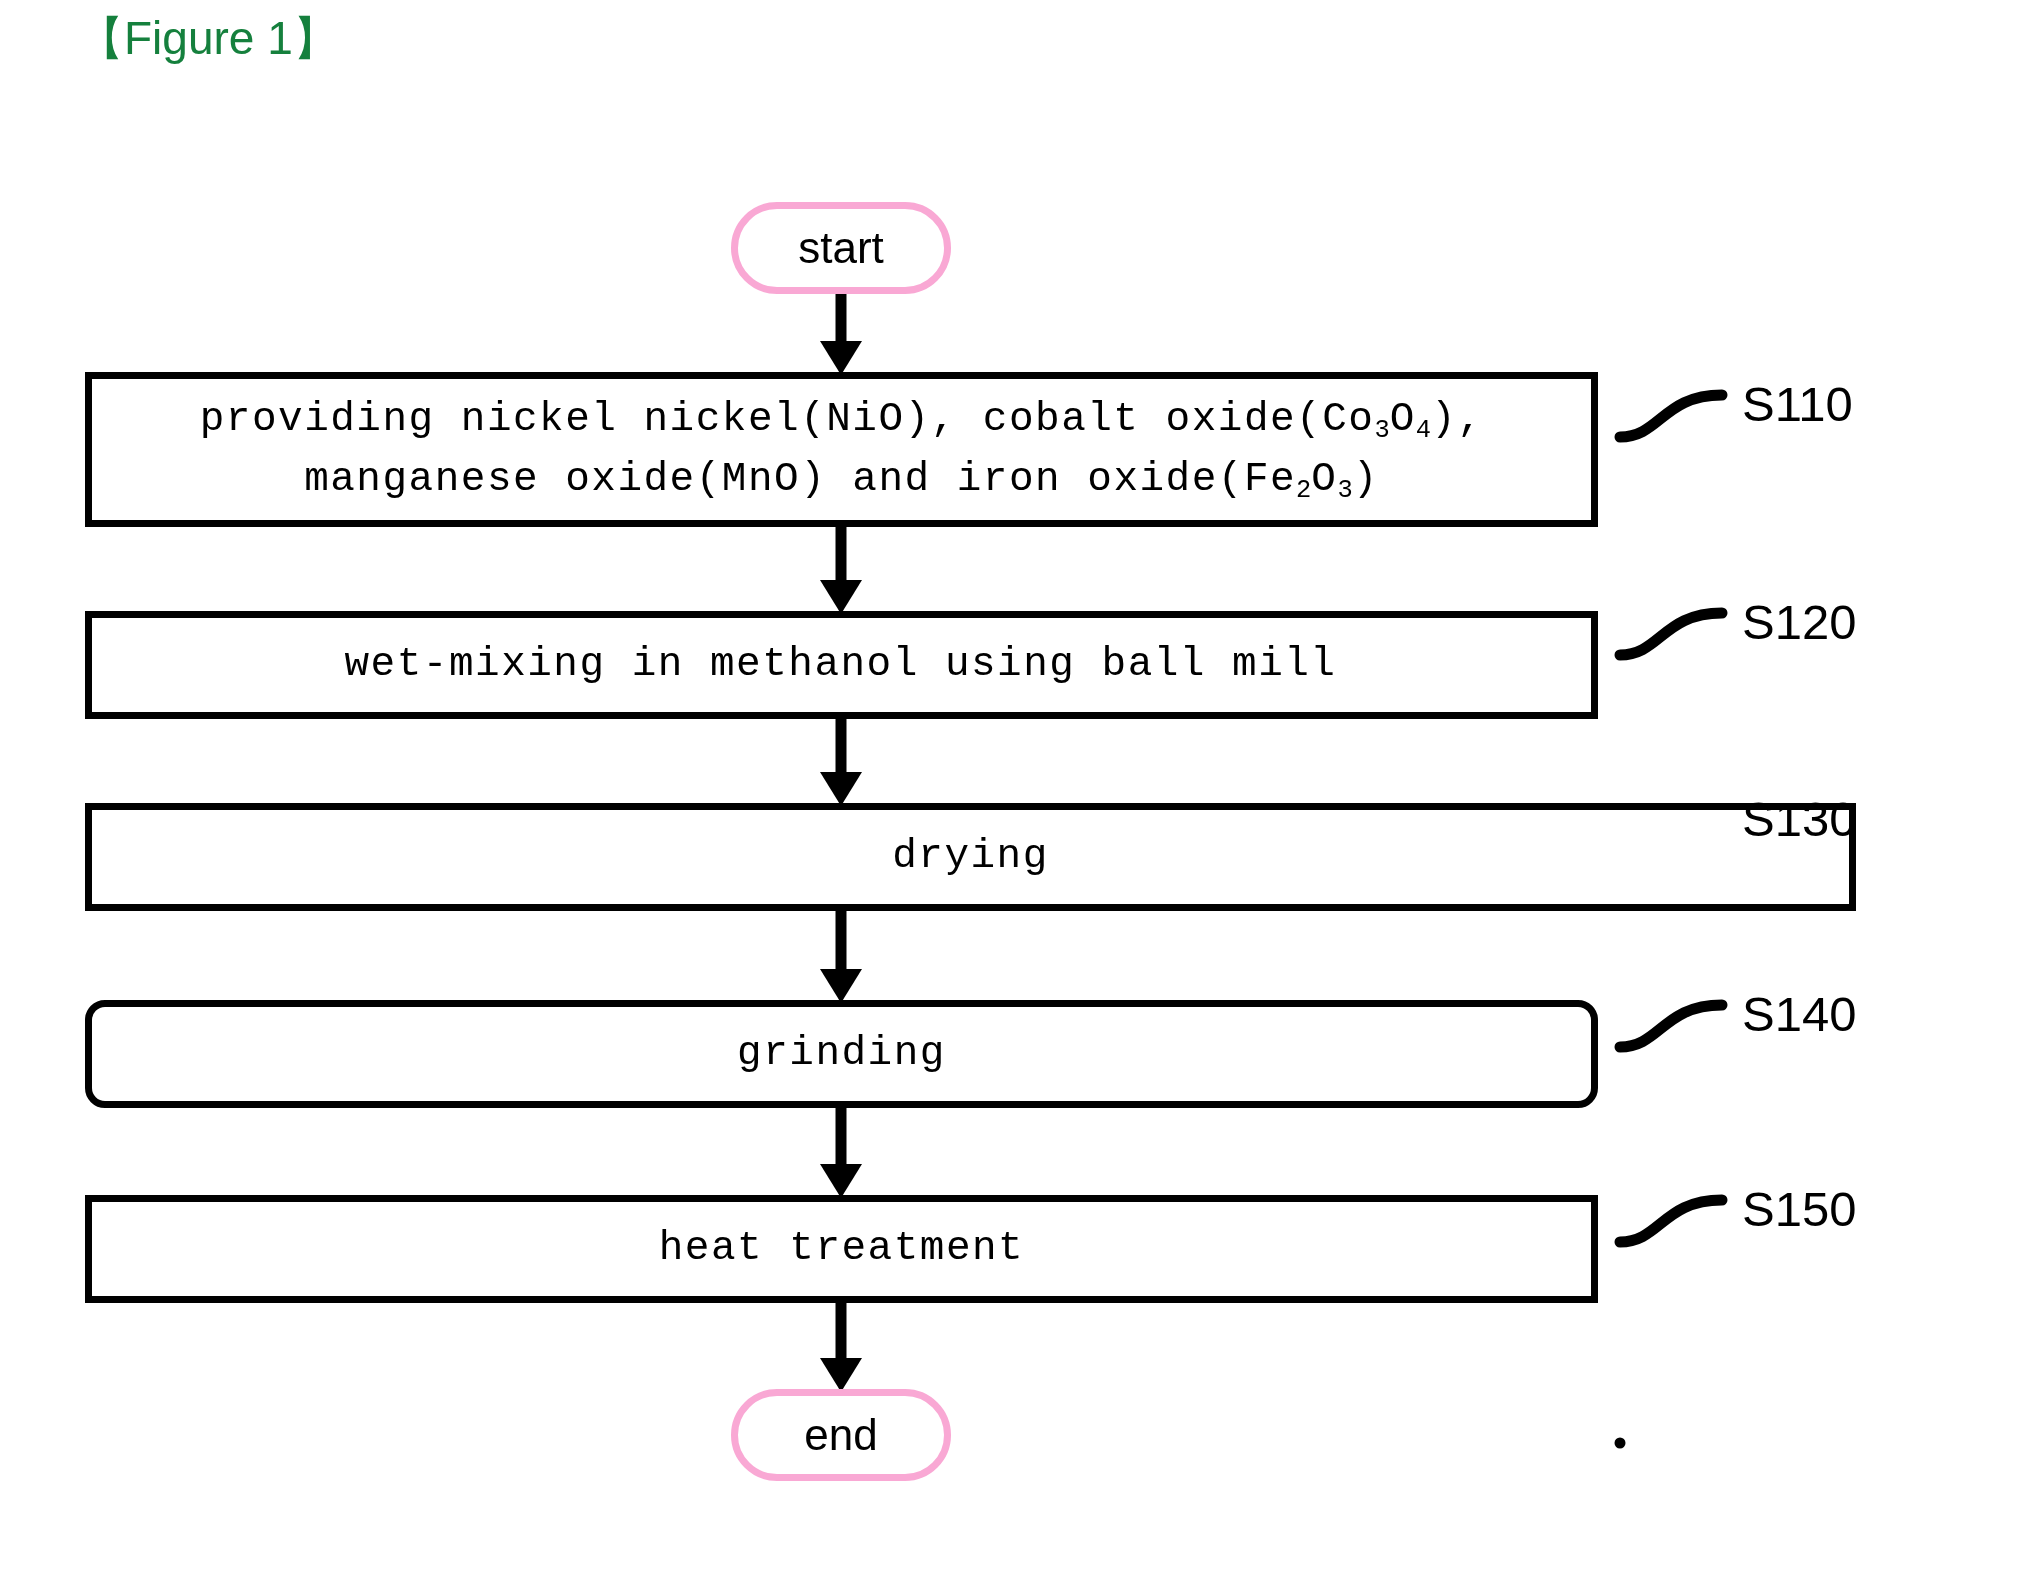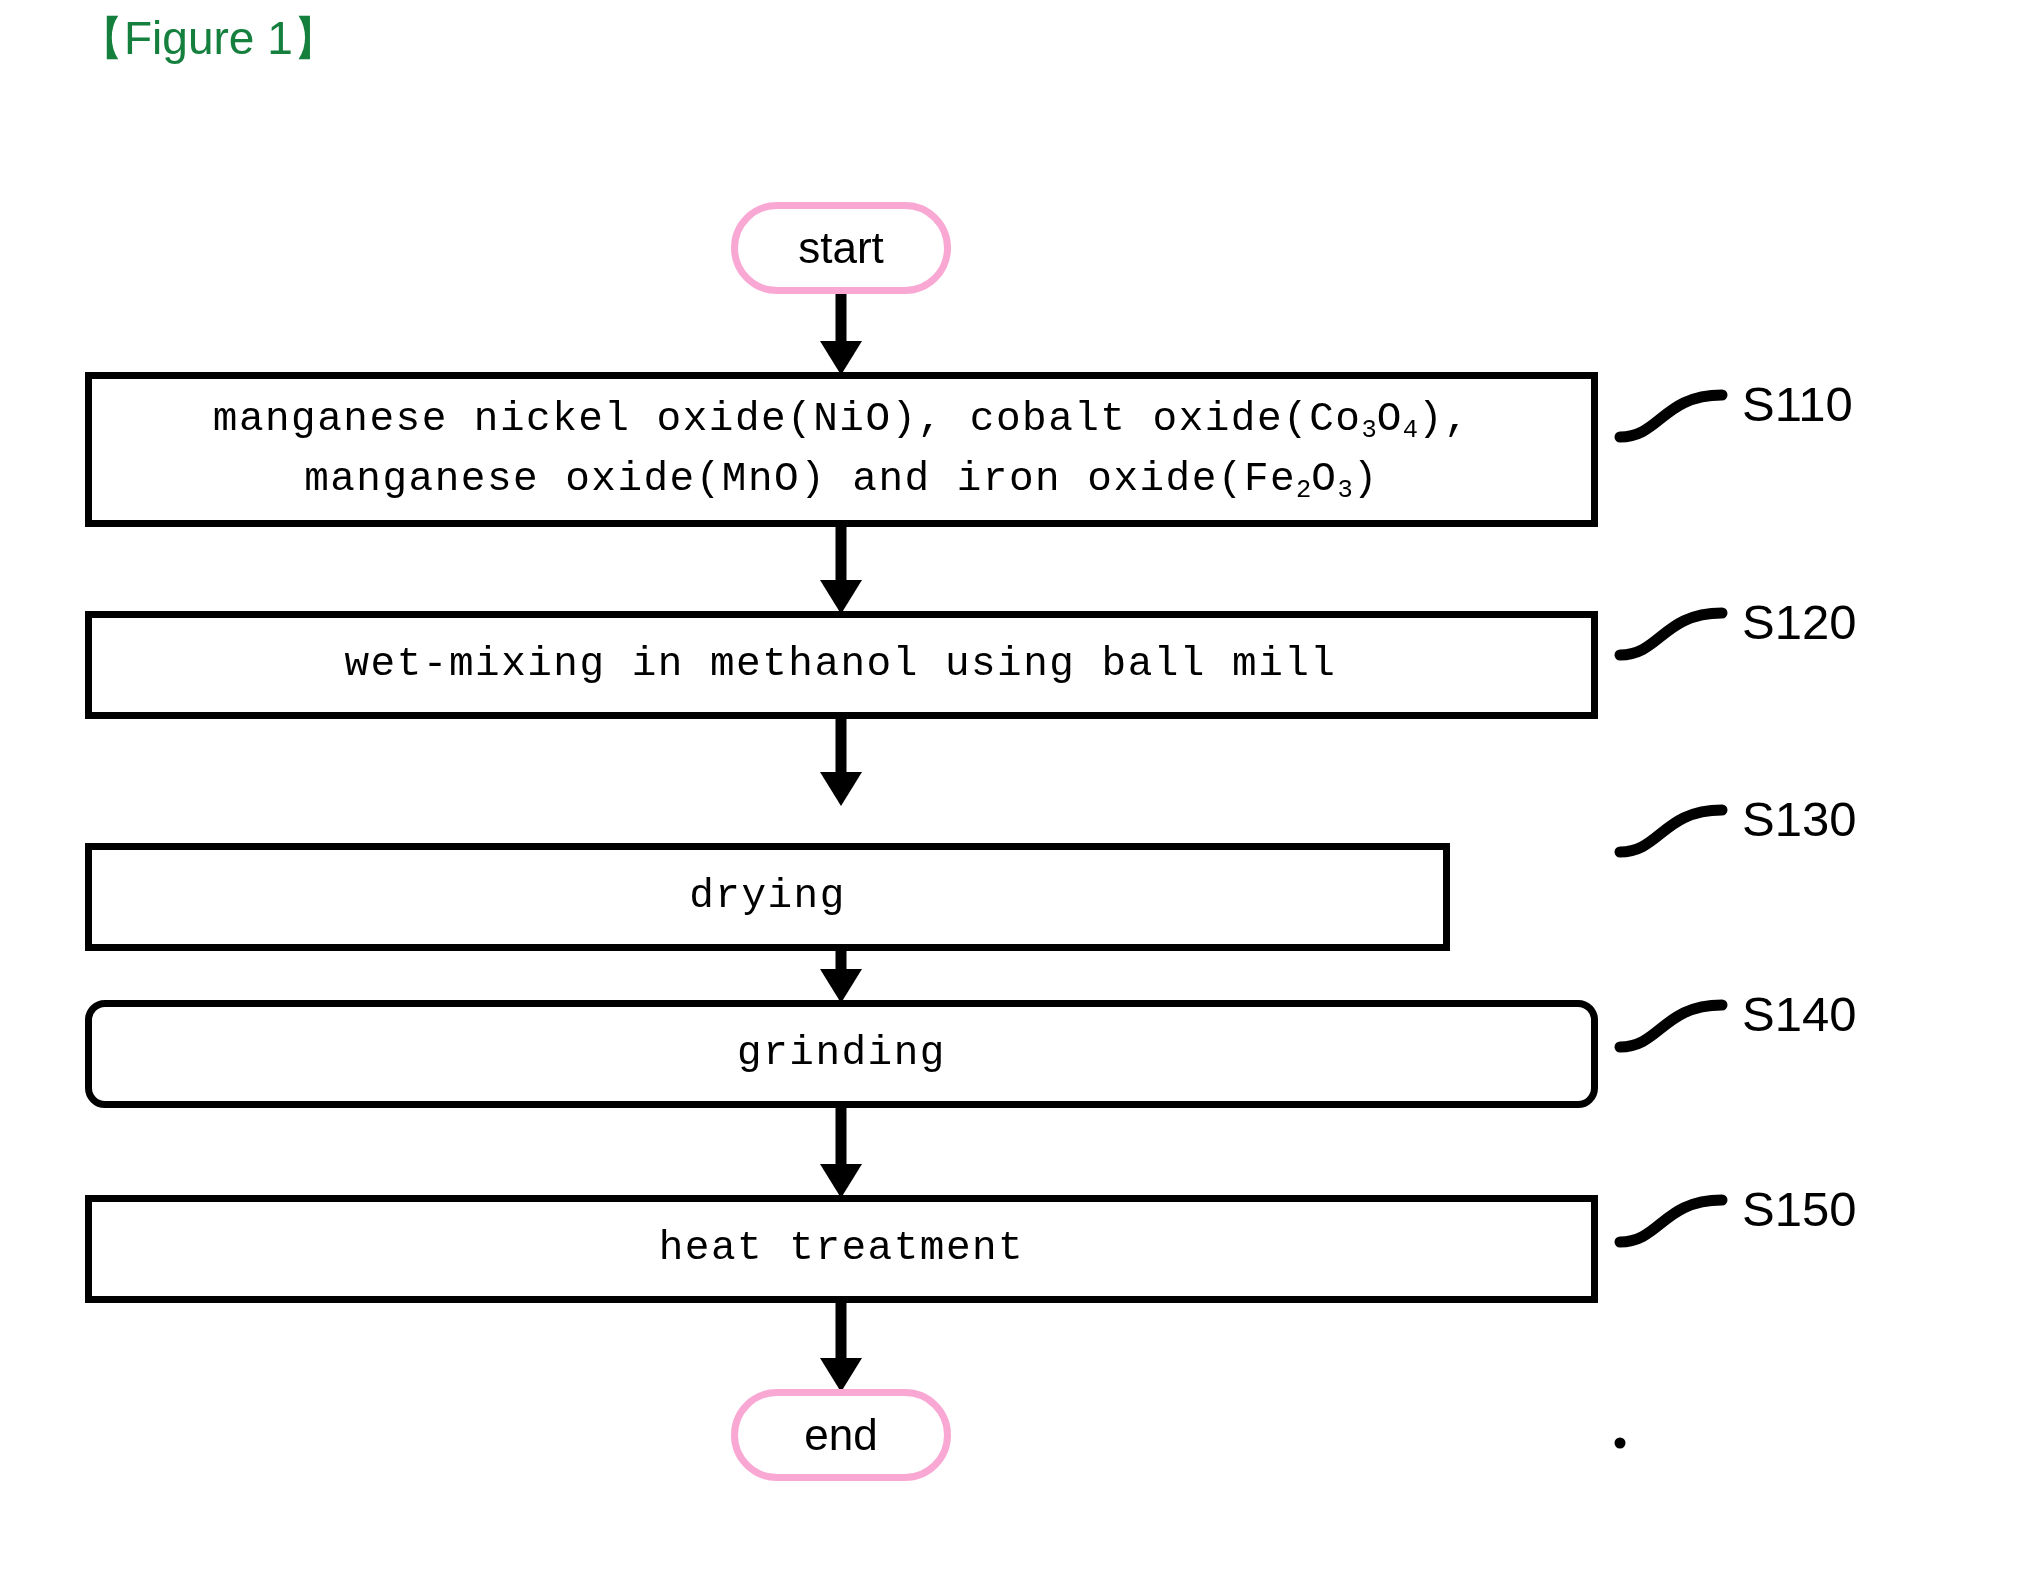--- a/index.html
+++ b/index.html
@@ -75,21 +75,21 @@
   }
   .process-box .txt { display: block; width: 100%; }
   .process-box sub {
     font-size: 0.62em;
     vertical-align: -0.28em;
     letter-spacing: 0;
   }
 
   #box-s110 { left: 85px; top: 372px; width: 1513px; height: 155px; }
   #box-s120 { left: 85px; top: 611px; width: 1513px; height: 108px; padding-left: 12px; }
-  #box-s130 { left: 85px; top: 803px; width: 1365px; height: 108px; margin-top: 40px; }
+  #box-s130 { left: 85px; top: 803px; width: 1771px; height: 108px; }
   #box-s140 { left: 85px; top: 1000px; width: 1513px; height: 108px; border-radius: 20px; }
   #box-s150 { left: 85px; top: 1195px; width: 1513px; height: 108px; }
 
   
   .step-label {
     position: absolute;
     font-family: "Liberation Sans", sans-serif;
     font-size: 49px;
     line-height: 1;
     white-space: nowrap;
@@ -146,21 +146,21 @@
   <path d="M1620 852 C1660 852, 1663 810, 1722 810" fill="none" stroke="#000" stroke-width="11" stroke-linecap="round"></path>
   <path d="M1620 1047 C1660 1047, 1663 1005, 1722 1005" fill="none" stroke="#000" stroke-width="11" stroke-linecap="round"></path>
   <path d="M1620 1242 C1660 1242, 1663 1200, 1722 1200" fill="none" stroke="#000" stroke-width="11" stroke-linecap="round"></path>
 </svg>
 
 <div class="terminator" id="node-start">
   <span>start</span>
 </div>
 
 <div class="process-box" id="box-s110">
-  <span class="txt"><span>manganese nickel oxide(NiO), cobalt oxide(Co</span><sub>3</sub><span>O</span><sub>4</sub><span>),</span><br><span>manganese oxide(MnO) and iron oxide(Fe</span><sub>2</sub><span>O</span><sub>3</sub><span>)</span></span>
+  <span class="txt"><span>providing nickel nickel(NiO), cobalt oxide(Co</span><sub>3</sub><span>O</span><sub>4</sub><span>),</span><br><span>manganese oxide(MnO) and iron oxide(Fe</span><sub>2</sub><span>O</span><sub>3</sub><span>)</span></span>
 </div>
 
 <div class="process-box" id="box-s120">
   <span class="txt">wet-mixing in methanol using ball mill</span>
 </div>
 
 <div class="process-box" id="box-s130">
   <span class="txt">drying</span>
 </div>
 

